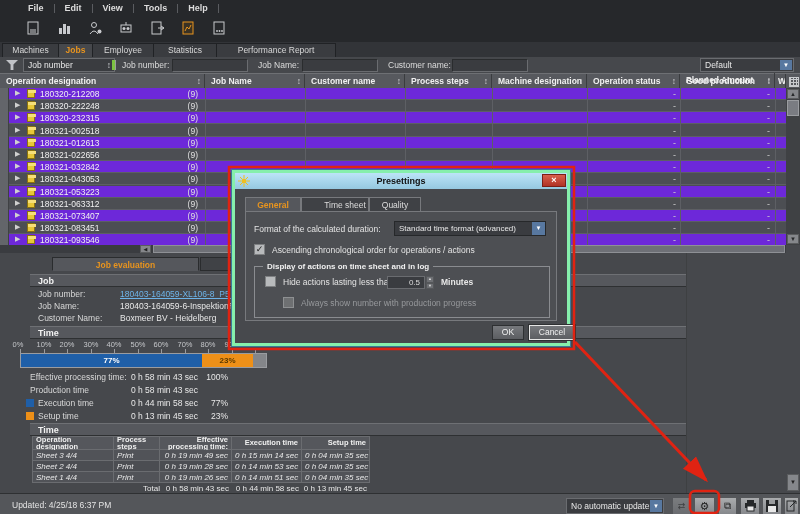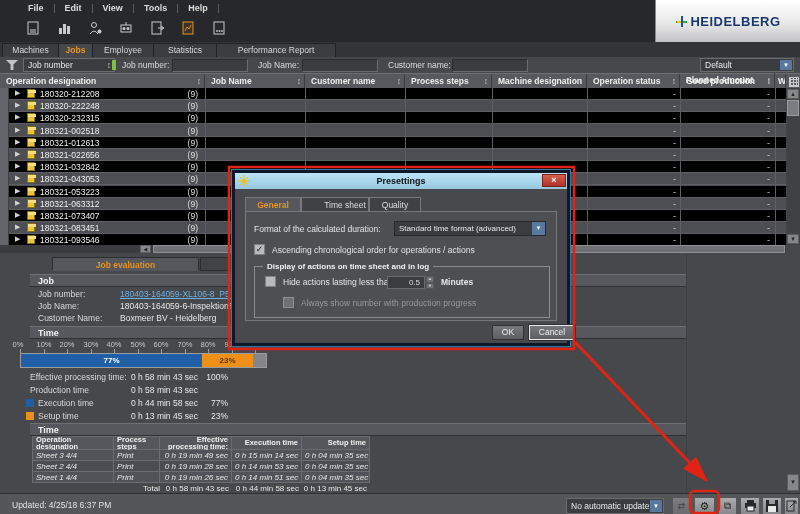--- a/index.html
+++ b/index.html
@@ -38,21 +38,21 @@
   
   #gridhead{left:0;top:73px;width:800px;height:15px;background:#57595e;border-top:1px solid #6e7074;border-bottom:1px solid #35373a;}
   .gh{position:absolute;top:0;height:15px;line-height:15px;font-weight:bold;font-size:8.5px;color:#f0f0f0;
     padding-left:6px;border-right:1px solid #3a3c3f;box-sizing:border-box;overflow:hidden;white-space:nowrap;}
   .gh:not(.noarrow)::after{content:"↕";position:absolute;right:3px;top:0;color:#cfcfd2;font-weight:normal;}
   #gridcorner{position:absolute;left:786px;top:0;width:14px;height:15px;background:#57595e;}
   #gridcorner i{position:absolute;left:3px;top:3px;width:8px;height:8px;
     background:repeating-linear-gradient(0deg,#c8cacd 0 1px,transparent 1px 3px),repeating-linear-gradient(90deg,#c8cacd 0 1px,transparent 1px 3px);border:1px solid #c8cacd;}
   #gridbody{left:0;top:88px;width:786px;height:157px;overflow:hidden;background:#4c4e53;}
   .grow{position:absolute;left:0;width:786px;height:12px;border-bottom:1px solid #5d5f64;box-sizing:border-box;background:#4c4e53;}
-  .grow.alt{background:#000000;}
+  .grow.alt{background:#6d28d9;}
   .exp{position:absolute;left:15px;top:1px;font-size:7px;color:#d0d0d0;}
   .fold{position:absolute;left:27px;top:1px;width:8px;height:9px;background:#e8c838;border:1px solid #8a7210;box-sizing:border-box;}
   .fold::after{content:"";position:absolute;left:0;top:0;width:8px;height:3px;background:#f5df7a;}
   .jid{position:absolute;left:40px;top:0;line-height:12px;font-size:8.5px;color:#f0f0f0;white-space:nowrap;}
   .jcount{position:absolute;left:160px;width:38px;top:0;line-height:12px;font-size:8.5px;color:#e0e0e0;text-align:right;}
   .dashg{position:absolute;left:630px;width:46px;top:0;line-height:12px;text-align:right;color:#cfcfcf;}
   .dashp{position:absolute;left:724px;width:46px;top:0;line-height:12px;text-align:right;color:#cfcfcf;}
   .colline{position:absolute;top:0;width:1px;height:157px;background:#5d5f64;}
   #gutter{position:absolute;left:0;top:0;width:8px;height:157px;background:#63656a;border-right:1px solid #3f4144;}
   
@@ -104,21 +104,21 @@
   
   #statusbar{left:0;top:493px;width:800px;height:21px;background:#54565a;border-top:1px solid #2e3032;}
   #updated{position:absolute;left:12px;top:6px;font-size:8.5px;color:#e4e4e4;}
   .sqbtn{position:absolute;top:3px;height:18px;background:linear-gradient(180deg,#aaacae,#86888c);
     border:1px solid #55575a;box-sizing:border-box;display:flex;align-items:center;justify-content:center;color:#222;}
   .sqbtn.disabled{opacity:.45;}
   #rsbtn{position:absolute;left:787px;top:474px;width:12px;height:17px;background:#85878b;border:1px solid #5a5c5e;
     box-sizing:border-box;color:#222;font-size:6px;line-height:15px;text-align:center;}
   #lowdivider{left:686px;top:253px;width:1px;height:240px;background:#3e4042;}
   
-  #dialog{left:232px;top:170px;width:338px;height:176px;background:#47494d;border:3px solid #0f172a;
+  #dialog{left:232px;top:170px;width:338px;height:176px;background:#47494d;border:3px solid #86efac;
     box-sizing:border-box;box-shadow:0 0 0 1px #3a7a9a;z-index:10;}
   #dtitle{position:absolute;left:0;top:0;right:0;height:16px;background:linear-gradient(180deg,#bce4f7,#95c8e0);
     color:#111;font-size:9px;font-weight:bold;text-align:center;line-height:16px;}
   #dicon{position:absolute;left:3px;top:2px;width:12px;height:12px;}
   #dclose{position:absolute;right:1px;top:1px;width:24px;height:13px;background:linear-gradient(180deg,#d9604c,#b03326);
     border:1px solid #7a2018;box-sizing:border-box;color:#fff;font-size:9px;line-height:11px;text-align:center;font-weight:bold;cursor:pointer;}
   .dtab{position:absolute;top:24px;height:14px;line-height:14px;text-align:center;font-size:8.5px;
     border:1px solid #77797d;border-bottom:none;box-sizing:border-box;background:#3f4145;color:#dcdcdc;}
   .dtab.active{background:#55575c;color:#e8941e;font-weight:bold;height:16px;}
   #dpanel{position:absolute;left:10px;top:38px;width:312px;height:110px;border:1px solid #77797d;background:#4d4f53;box-sizing:border-box;}
@@ -203,28 +203,20 @@
       </span>
     <span class="tbi">
         <svg width="16" height="16">
           <rect x="3" y="2" width="10" height="12" fill="none" stroke="#c8cacd"></rect>
           <circle cx="6" cy="11" r="0.9" fill="#c8cacd"></circle>
           <circle cx="8.5" cy="11" r="0.9" fill="#c8cacd"></circle>
           <circle cx="11" cy="11" r="0.9" fill="#c8cacd"></circle>
         </svg>
       </span>
   </div>
-  <div class="abs" id="logo">
-    <span id="logocross">
-        <i class="h"></i>
-        <i class="v"></i>
-        <i class="y"></i>
-      </span>
-    <span class="brandtext">HEIDELBERG</span>
-  </div>
 </div>
 
 <div class="abs" id="tabbar">
   <span class="mtab" style="left:2px;width:55px;">Machines</span>
   <span class="mtab active" style="left:58px;width:33px;">Jobs</span>
   <span class="mtab" style="left:92px;width:60px;">Employee</span>
   <span class="mtab" style="left:153px;width:62px;">Statistics</span>
   <span class="mtab" style="left:216px;width:118px;">Performance Report</span>
 </div>
 

